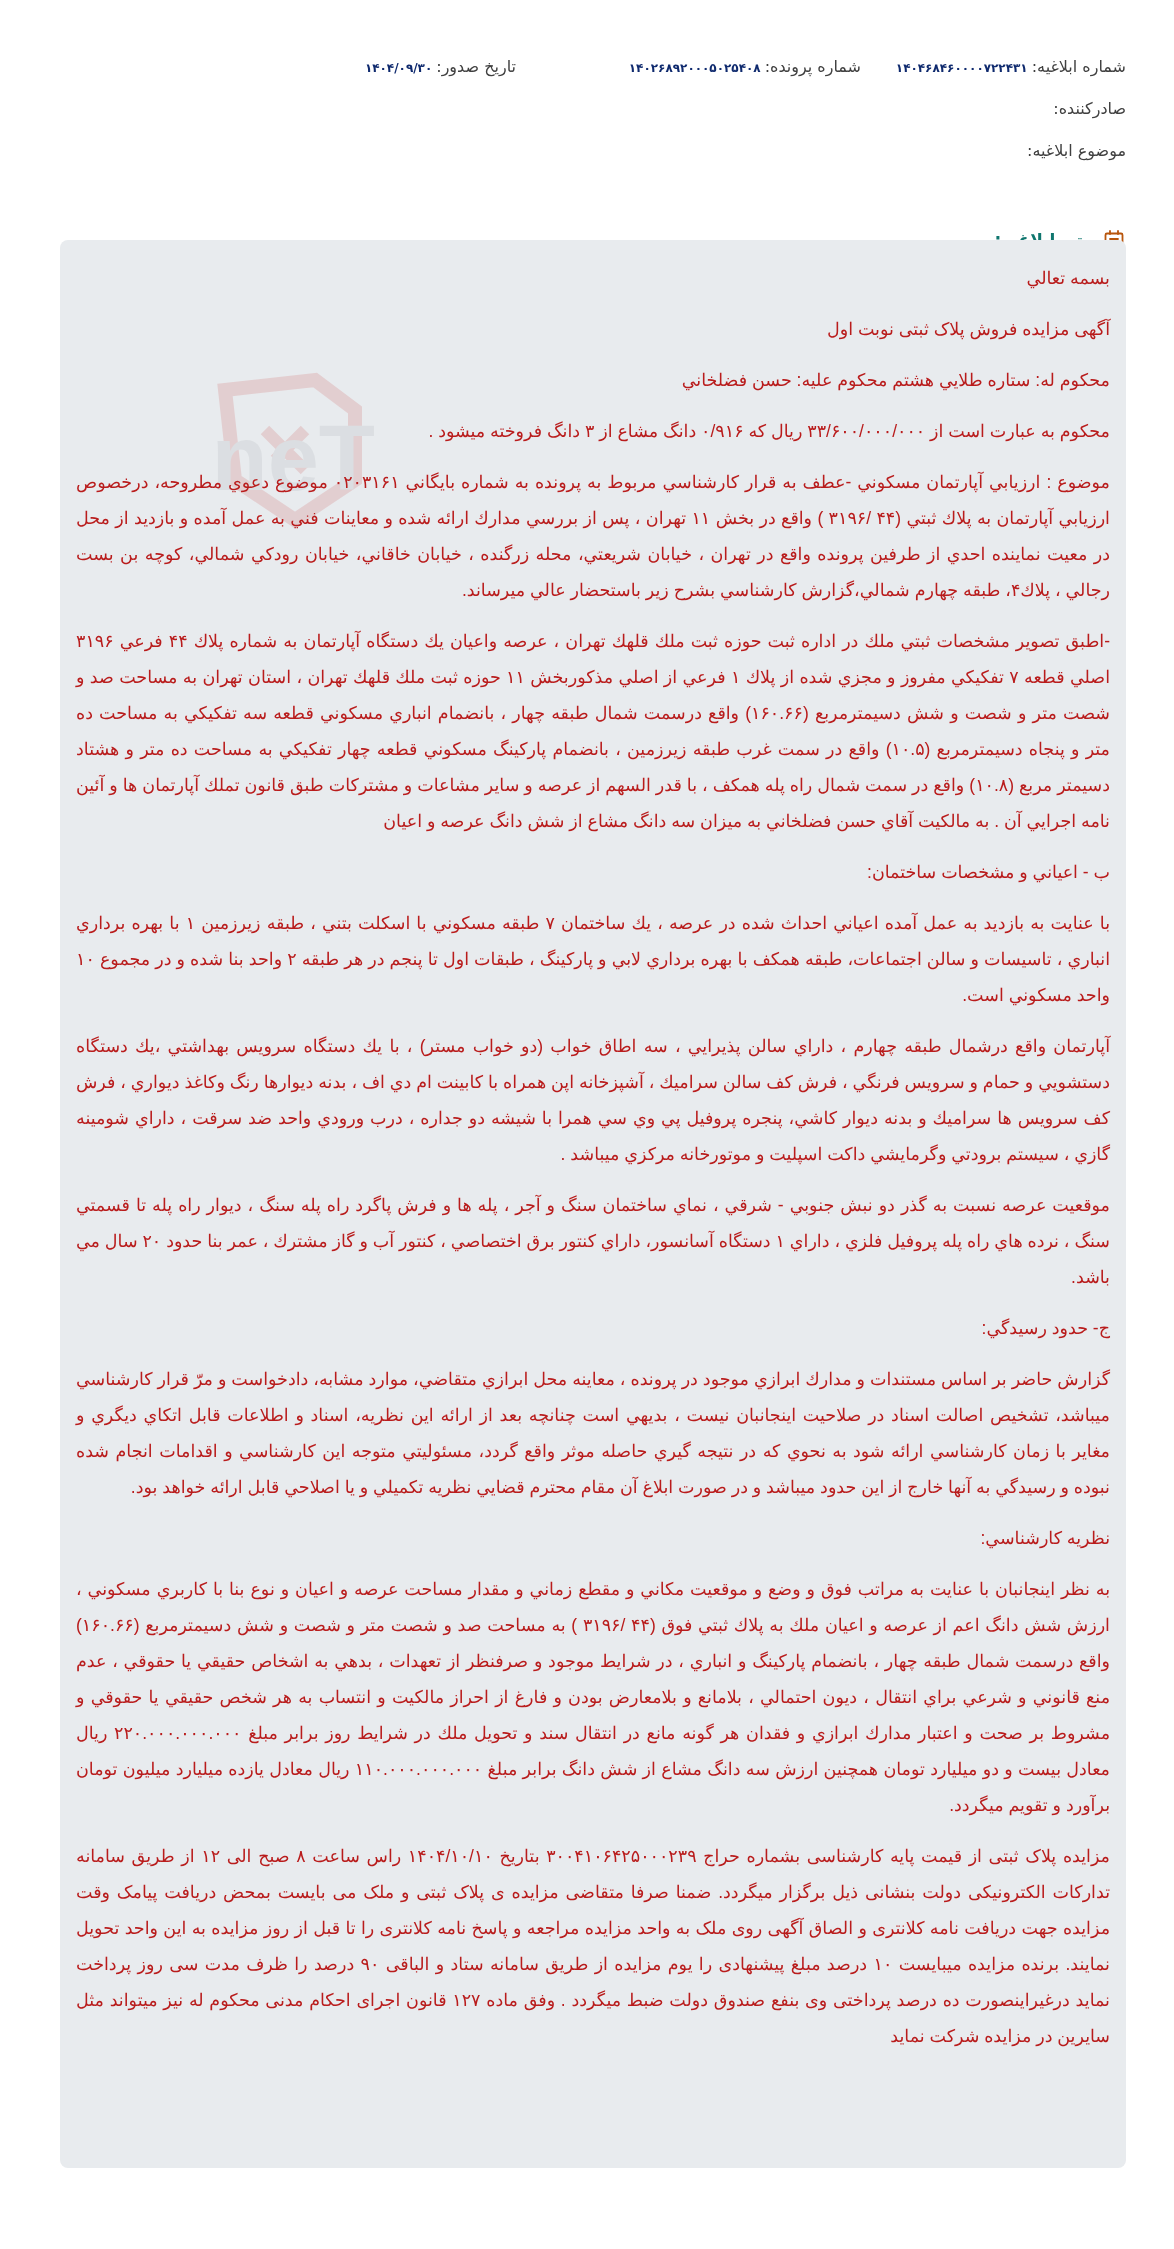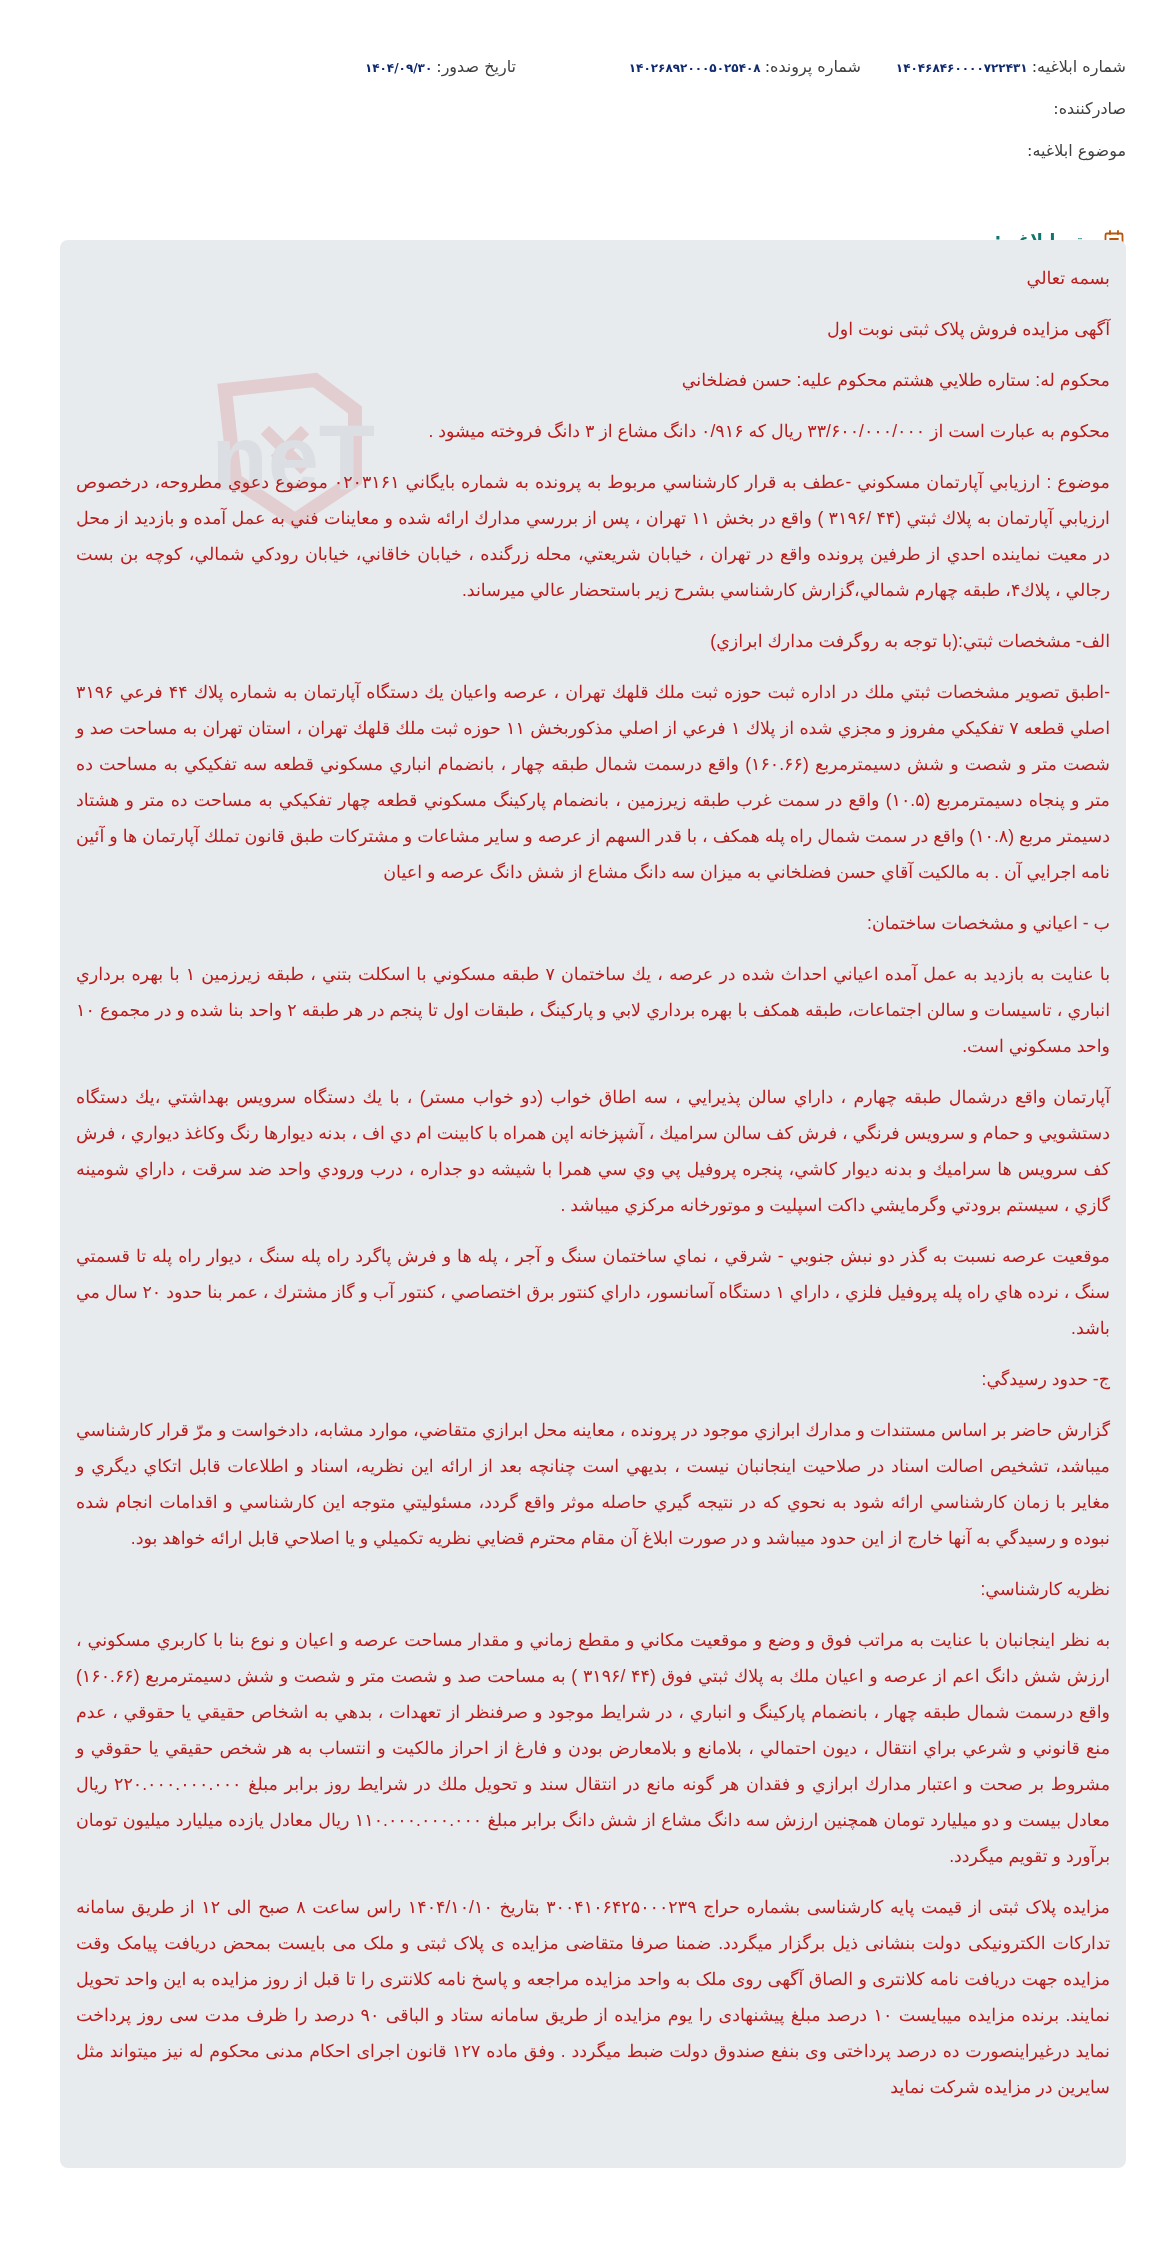--- a/index.html
+++ b/index.html
@@ -137,21 +137,20 @@
     <path d="M60 60 L100 100 M100 60 L70 90" stroke="#d99a9a" stroke-width="12" fill="none"></path>
     <text x="170" y="120" font-family="Liberation Sans, sans-serif" font-size="92" font-weight="bold" fill="#c4c8cc">AriaTender.neT</text>
   </svg>
 
   <div class="body-text">
     <p>بسمه تعالي</p>
     <p>آگهی مزایده فروش پلاک ثبتی نوبت اول</p>
     <p>محكوم له: ستاره طلايي هشتم محكوم عليه: حسن فضلخاني</p>
     <p>محکوم به عبارت است از ۳۳/۶۰۰/۰۰۰/۰۰۰ ریال که ۰/۹۱۶ دانگ مشاع از ۳ دانگ فروخته میشود .</p>
     <p>موضوع : ارزيابي آپارتمان مسكوني -عطف به قرار كارشناسي مربوط به پرونده به شماره بايگاني  ۰۲۰۳۱۶۱  موضوع دعوي مطروحه، درخصوص ارزيابي آپارتمان به پلاك ثبتي (۴۴ /۳۱۹۶ ) واقع در بخش ۱۱ تهران ، پس از بررسي مدارك ارائه شده و معاينات فني به عمل آمده و بازديد از محل در معيت نماينده احدي از طرفين پرونده واقع در تهران ، خيابان شريعتي، محله زرگنده ، خيابان خاقاني، خيابان رودكي شمالي، كوچه بن بست رجالي ، پلاك۴، طبقه  چهارم شمالي،گزارش كارشناسي بشرح زير باستحضار عالي ميرساند.</p>
-    <p>الف- مشخصات ثبتي:(با توجه به روگرفت مدارك ابرازي)</p>
     <p>-اطبق تصوير مشخصات ثبتي ملك در اداره ثبت حوزه ثبت ملك قلهك تهران ، عرصه واعيان يك دستگاه آپارتمان به شماره پلاك  ۴۴  فرعي ۳۱۹۶ اصلي قطعه ۷  تفكيكي مفروز و مجزي شده از پلاك  ۱  فرعي از اصلي مذكوربخش ۱۱ حوزه ثبت ملك قلهك  تهران ،  استان  تهران به مساحت صد  و شصت متر و شصت و شش  دسيمترمربع (۱۶۰.۶۶)  واقع درسمت شمال طبقه چهار ، بانضمام انباري مسكوني قطعه سه  تفكيكي به مساحت ده متر و پنجاه دسيمترمربع (۱۰.۵)  واقع در سمت غرب طبقه  زيرزمين ، بانضمام پاركينگ مسكوني قطعه چهار  تفكيكي به مساحت ده متر و هشتاد  دسيمتر مربع (۱۰.۸) واقع در سمت  شمال راه پله همكف ،  با قدر السهم از عرصه و ساير مشاعات و مشتركات طبق قانون تملك آپارتمان ها و آئين نامه اجرايي آن . به مالكيت آقاي حسن فضلخاني به ميزان سه دانگ مشاع از شش دانگ عرصه و اعيان</p>
     <p>ب - اعياني و مشخصات ساختمان:</p>
     <p>با عنايت به بازديد به عمل آمده  اعياني احداث شده در عرصه ، يك ساختمان ۷ طبقه مسكوني با اسكلت بتني  ، طبقه زيرزمين ۱ با بهره برداري انباري ، تاسيسات و سالن اجتماعات، طبقه همكف  با بهره برداري لابي  و پاركينگ ، طبقات  اول  تا پنجم  در هر طبقه ۲ واحد بنا شده و در مجموع  ۱۰  واحد مسكوني است.</p>
     <p>آپارتمان واقع درشمال طبقه چهارم ، داراي سالن پذيرايي ، سه اطاق خواب (دو خواب مستر) ، با يك دستگاه سرويس بهداشتي ،يك دستگاه دستشويي و حمام و سرويس فرنگي ، فرش كف سالن سراميك  ،  آشپزخانه اپن  همراه با كابينت ام دي اف ، بدنه ديوارها رنگ وكاغذ ديواري ، فرش كف سرويس ها سراميك و بدنه ديوار كاشي، پنجره پروفيل پي وي سي  همرا با شيشه دو جداره ، درب ورودي واحد ضد سرقت ، داراي شومينه گازي ، سيستم برودتي وگرمايشي داكت اسپليت و موتورخانه مركزي  ميباشد .</p>
     <p>موقعيت عرصه نسبت به گذر دو نبش جنوبي - شرقي ، نماي ساختمان سنگ و  آجر  ، پله ها و فرش پاگرد راه پله سنگ  ، ديوار راه پله تا قسمتي سنگ ، نرده هاي راه پله پروفيل فلزي ، داراي ۱ دستگاه آسانسور، داراي كنتور برق اختصاصي ، كنتور آب  و گاز مشترك ، عمر بنا حدود ۲۰ سال مي باشد.</p>
     <p>ج- حدود رسيدگي:</p>
     <p>گزارش حاضر بر اساس مستندات و مدارك ابرازي موجود در پرونده ، معاينه محل ابرازي متقاضي، موارد مشابه، دادخواست و مرّ قرار كارشناسي ميباشد، تشخيص اصالت اسناد در صلاحيت اينجانبان نيست ، بديهي است چنانچه بعد از ارائه اين نظريه، اسناد و اطلاعات قابل اتكاي ديگري و مغاير با زمان كارشناسي ارائه شود به نحوي كه در نتيجه گيري حاصله موثر واقع گردد، مسئوليتي متوجه اين كارشناسي و اقدامات انجام شده نبوده و رسيدگي به آنها خارج از اين حدود ميباشد و در صورت ابلاغ آن مقام محترم قضايي نظريه تكميلي و يا اصلاحي قابل ارائه خواهد بود.</p>
     <p>نظريه كارشناسي:</p>
     <p>     به نظر اينجانبان  با عنايت به مراتب فوق و وضع و موقعيت مكاني و مقطع زماني و مقدار مساحت عرصه و اعيان و نوع بنا با كاربري مسكوني  ، ارزش شش دانگ اعم از عرصه و اعيان ملك به پلاك ثبتي فوق (۴۴ /۳۱۹۶ )  به مساحت صد  و شصت  متر و شصت و شش  دسيمترمربع (۱۶۰.۶۶) واقع درسمت شمال طبقه چهار ، بانضمام پاركينگ و انباري ، در شرايط موجود و صرفنظر از تعهدات ، بدهي به اشخاص حقيقي يا حقوقي ، عدم منع قانوني و شرعي براي انتقال ، ديون احتمالي ، بلامانع و بلامعارض بودن و فارغ از احراز مالكيت و انتساب به هر شخص حقيقي يا حقوقي و مشروط بر صحت و اعتبار مدارك ابرازي و فقدان هر گونه مانع در انتقال سند و تحويل ملك در شرايط روز برابر مبلغ ۲۲۰.۰۰۰.۰۰۰.۰۰۰ ريال معادل بيست و دو ميليارد تومان  همچنين ارزش سه دانگ مشاع از شش دانگ برابر مبلغ ۱۱۰.۰۰۰.۰۰۰.۰۰۰ ريال معادل يازده ميليارد ميليون تومان برآورد و  تقويم ميگردد.</p>
     <p style="margin-bottom:0">مزایده پلاک ثبتی از قیمت پایه کارشناسی بشماره حراج ۳۰۰۴۱۰۶۴۲۵۰۰۰۲۳۹ بتاریخ ۱۴۰۴/۱۰/۱۰ راس ساعت ۸ صبح الی ۱۲ از طریق سامانه تدارکات الکترونیکی دولت بنشانی ذیل برگزار میگردد. ضمنا صرفا متقاضی مزایده ی پلاک ثبتی و ملک می بایست بمحض دریافت پیامک وقت مزایده جهت دریافت نامه کلانتری و الصاق آگهی روی ملک به واحد مزایده مراجعه و پاسخ نامه کلانتری را تا قبل از روز مزایده به این واحد تحویل نمایند. برنده مزایده میبایست ۱۰ درصد مبلغ پیشنهادی را یوم مزایده از طریق سامانه ستاد و الباقی ۹۰ درصد را ظرف مدت سی روز پرداخت نماید درغیراینصورت ده درصد پرداختی وی بنفع صندوق دولت ضبط میگردد . وفق ماده ۱۲۷ قانون اجرای احکام مدنی محکوم له نیز میتواند مثل سایرین در مزایده شرکت نماید</p>

